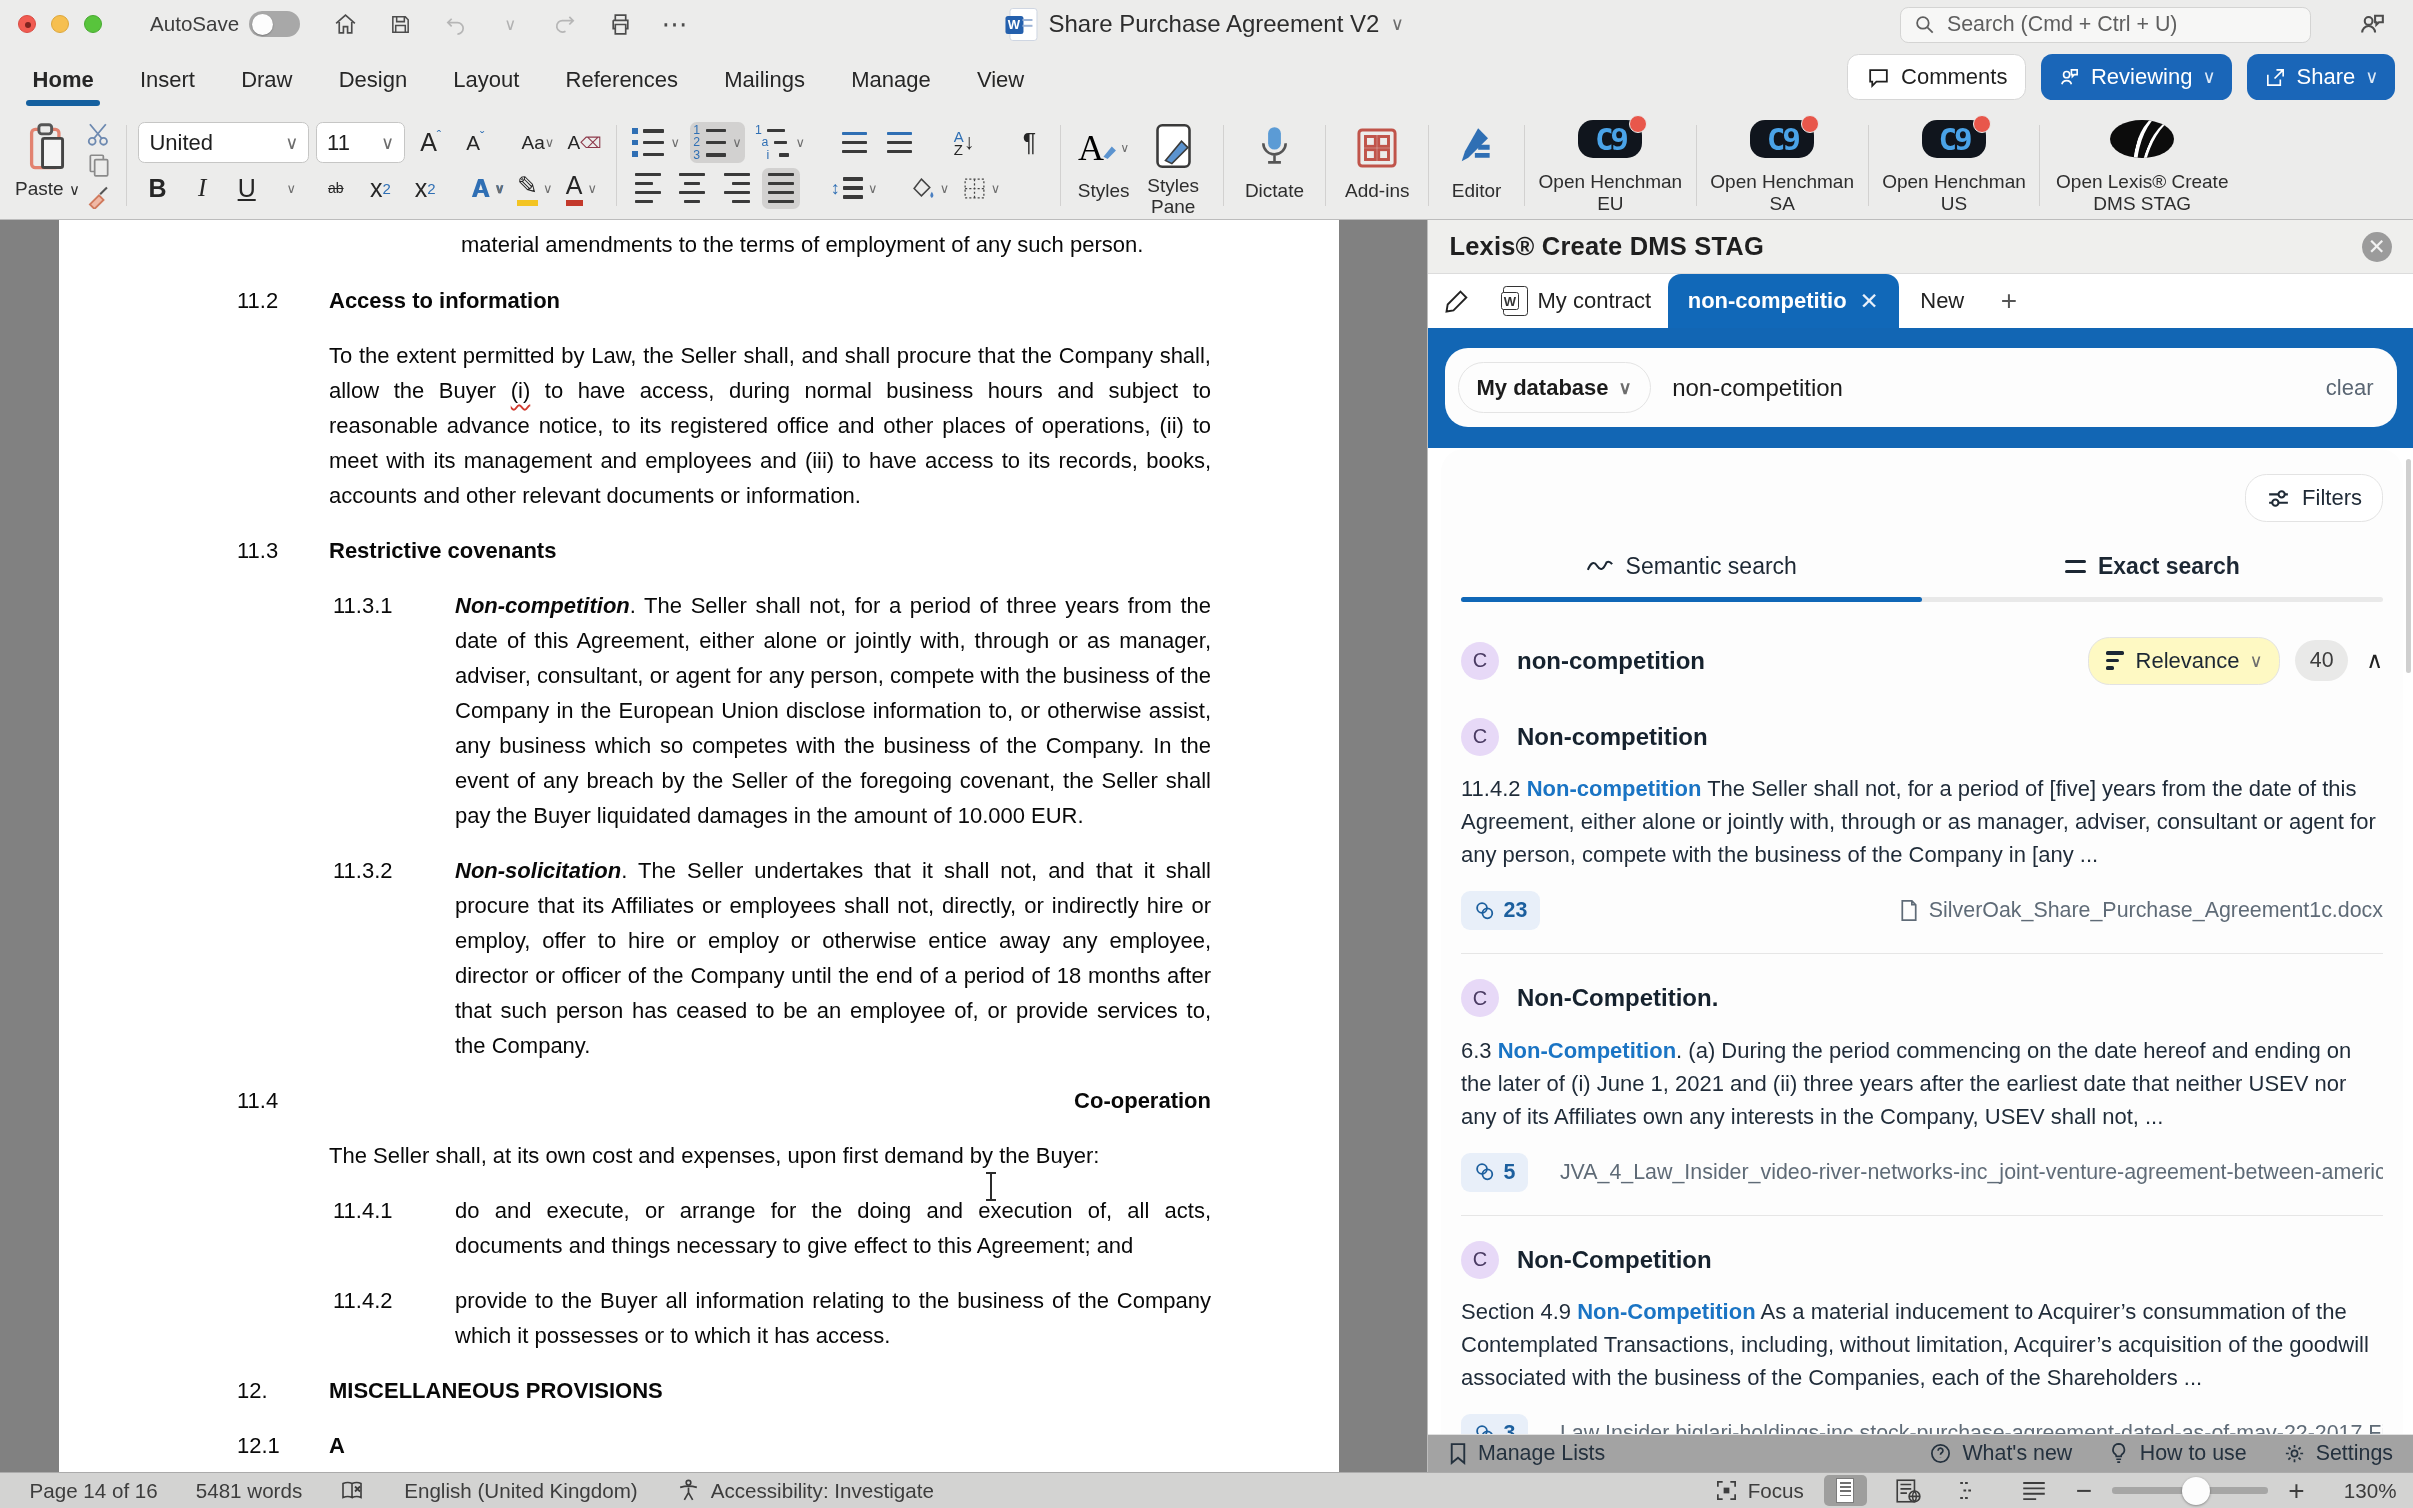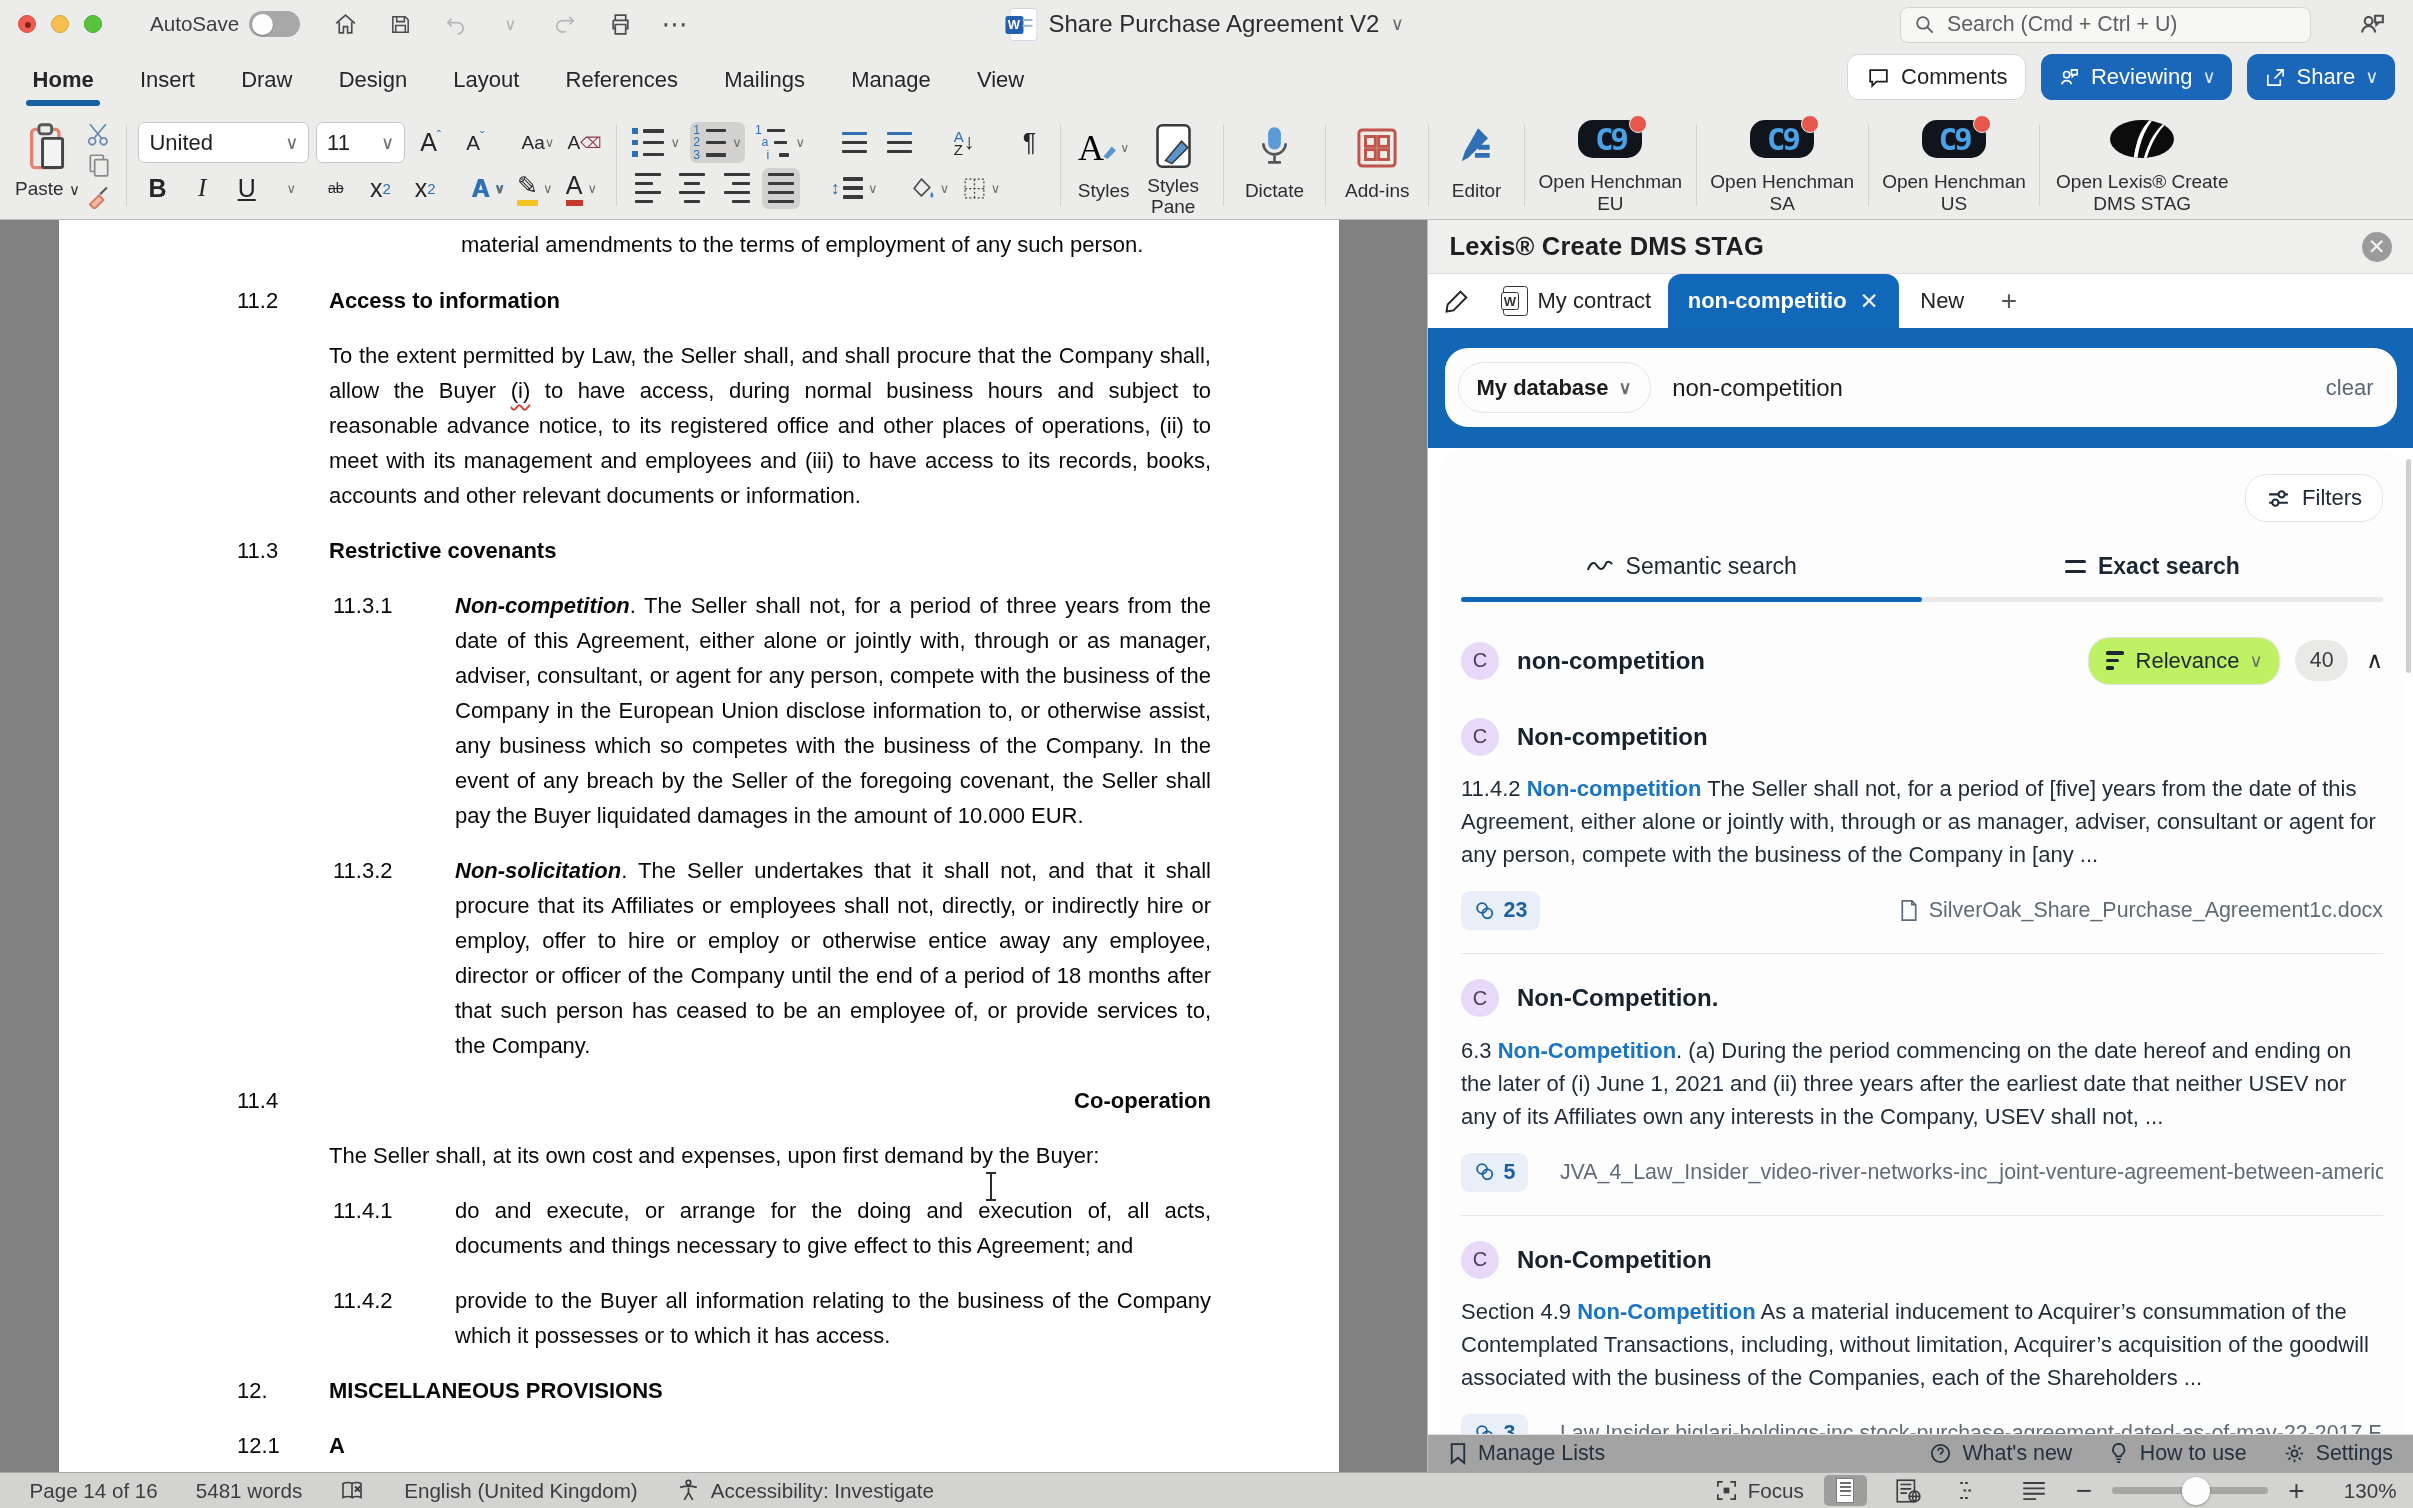--- a/index.html
+++ b/index.html
@@ -113,21 +113,21 @@
   .stabs { display:flex; margin-top:31px; }
   .stab { flex:1; display:flex; align-items:center; justify-content:center; gap:11.5px; font-size:23px; color:#1c2733; padding-bottom:16.5px; }
   .stab.active { font-weight:bold; }
   .stab-track { height:5px; background:#e9e9e9; border-radius:2.5px; position:relative; }
   .stab-track .fill { position:absolute; left:0; top:0; height:5px; width:50%; background:#1067b7; border-radius:2.5px; }
   .eq-ic { display:flex; flex-direction:column; gap:6.6px; }
   .eq-ic .b { width:21.4px; height:3.3px; background:#1c2733; border-radius:1.6px; }
   .grp-row { display:flex; align-items:center; margin-top:35px; }
   .avatar { width:38px; height:38px; border-radius:50%; background:#e7d9f7; color:#4a3b63; font-size:20px; display:flex; align-items:center; justify-content:center; flex:none; }
   .grp-label { margin-left:18px; font-size:24px; font-weight:bold; color:#16222e; }
-  .sort-pill { margin-left:auto; height:48px; border:1.6px solid #e3e3e3; border-radius:21.4px; display:flex; align-items:center; gap:10px; padding:0 16.5px; font-size:22px; color:#1c2733; background:#bef264; }
+  .sort-pill { margin-left:auto; height:48px; border:1.6px solid #e3e3e3; border-radius:21.4px; display:flex; align-items:center; gap:10px; padding:0 16.5px; font-size:22px; color:#1c2733; background:#fef9c3; }
   .sort-ic { display:flex; flex-direction:column; gap:4.1px; margin-right:1.6px; }
   .sort-ic .b { height:3.3px; background:#1c2733; border-radius:1.6px; }
   .cnt-pill { margin-left:15px; min-width:53px; height:41px; background:#e9e9e8; border-radius:20.6px; display:flex; align-items:center; justify-content:center; font-size:21.4px; color:#3c3c3c; }
   .up-chev { margin-left:18px; font-size:23px; color:#222; }
   .result { padding:25px 0 23px 0; }
   .result + .result { border-top:0.8px solid #e6e6e6; }
   .r-title { display:flex; align-items:center; }
   .r-title .t { margin-left:18px; font-size:24px; font-weight:bold; color:#16222e; }
   .r-snip { margin-top:16.5px; font-size:22px; line-height:33px; color:#1f2b38; }
   .r-snip .lnk { color:#1a74c4; font-weight:bold; }

